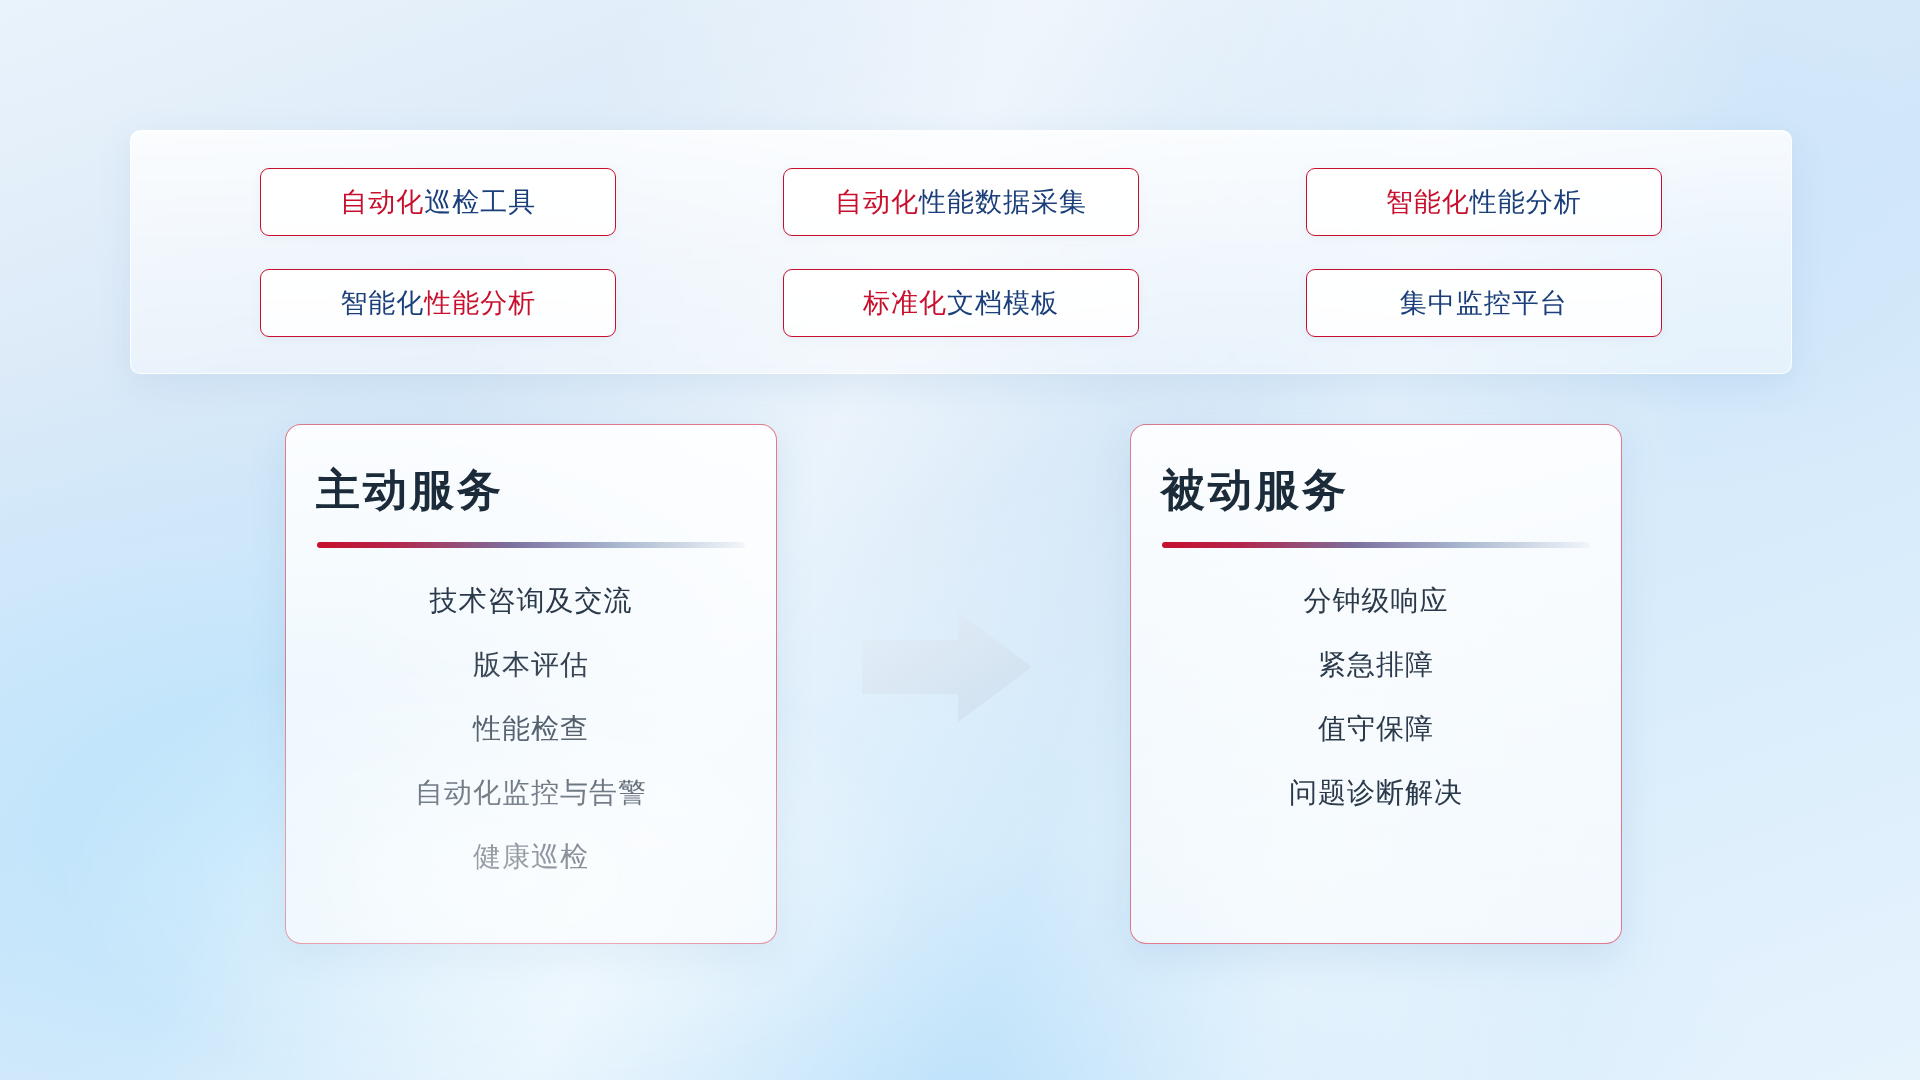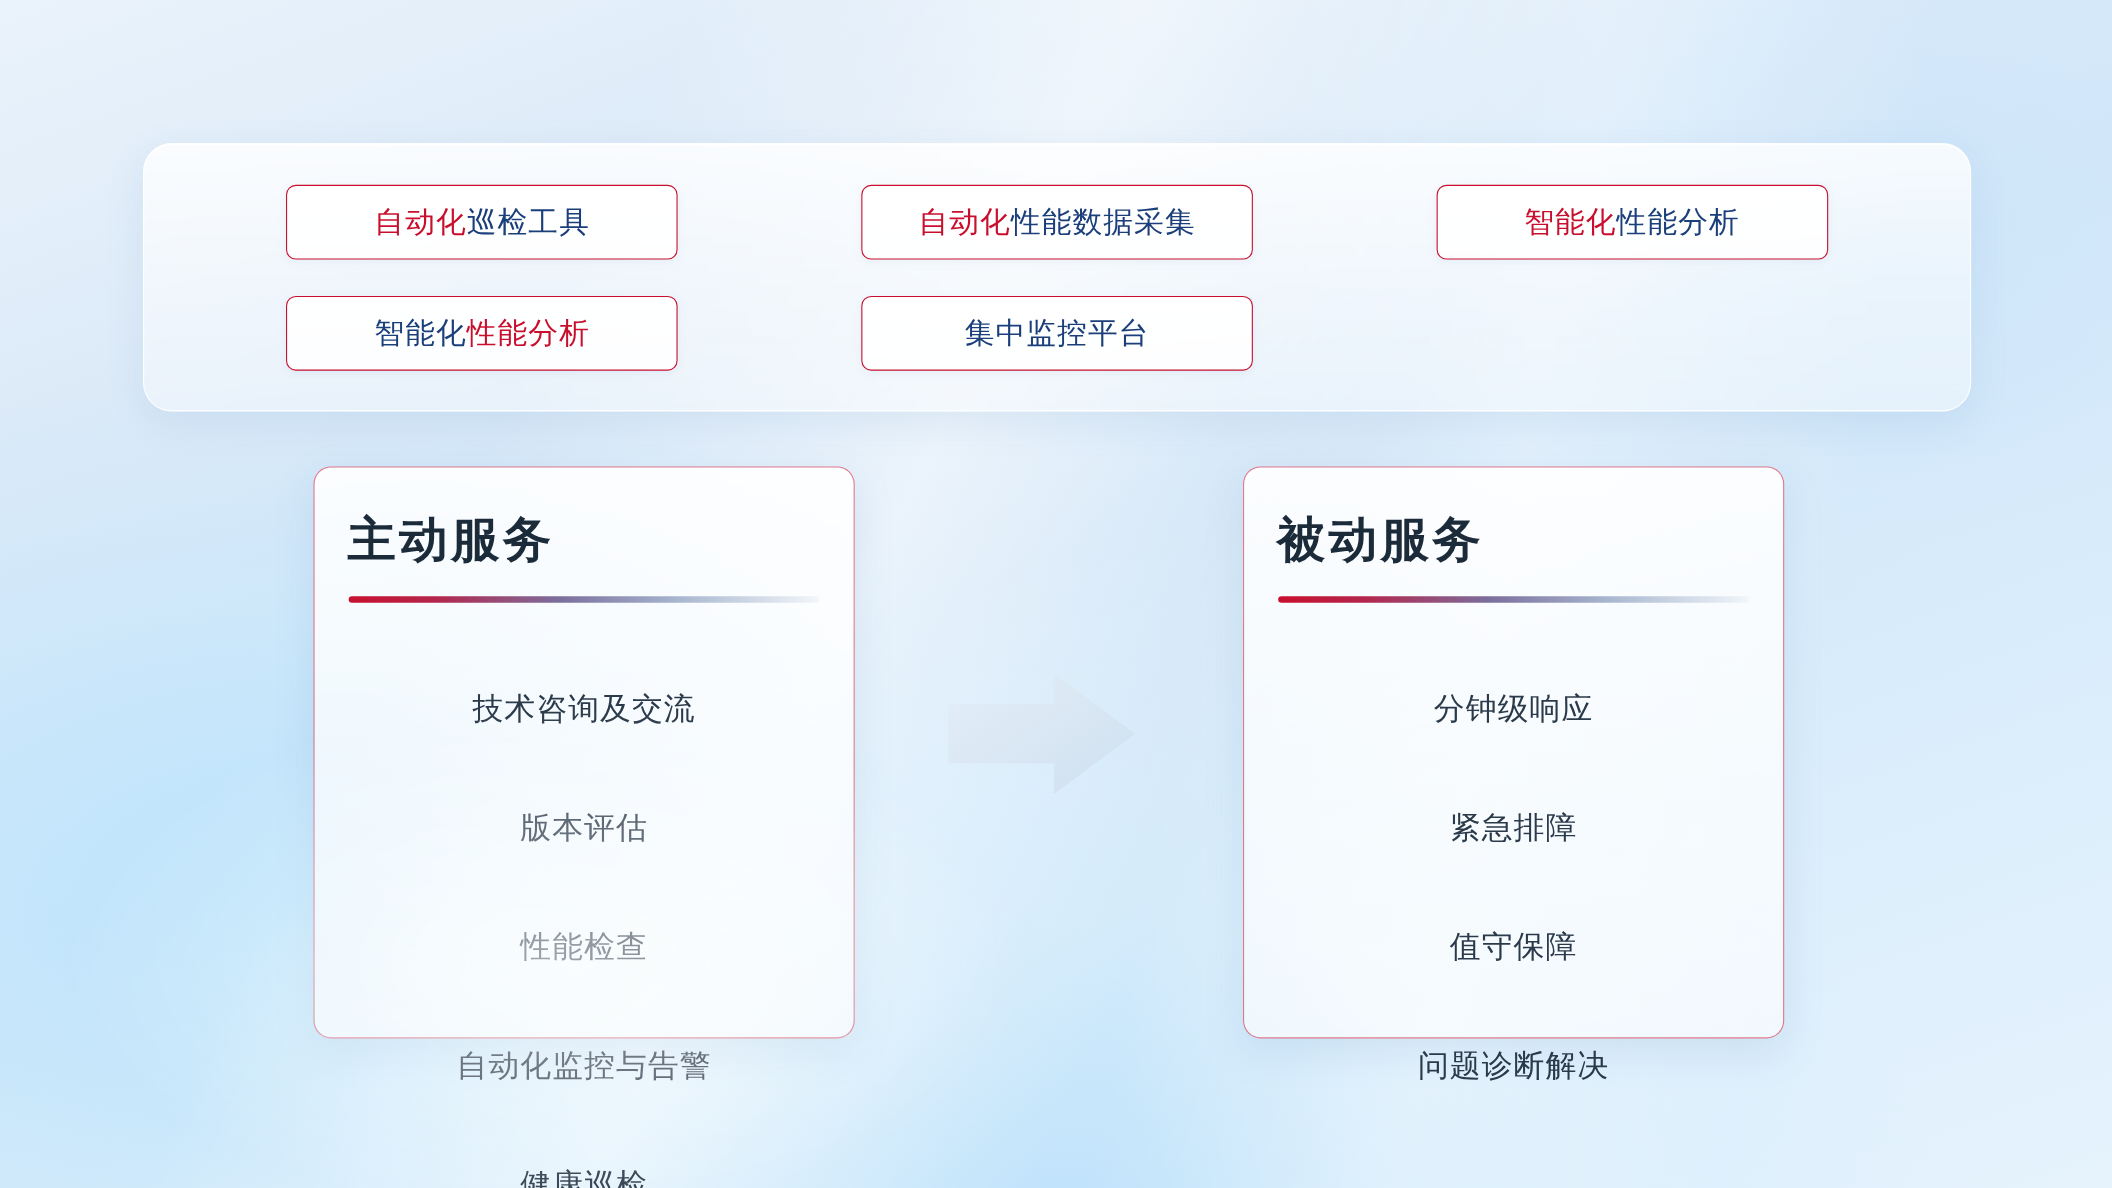--- a/index.html
+++ b/index.html
@@ -45,21 +45,21 @@
     pointer-events: none;
   }
 
   
   .top-panel {
     position: absolute;
     left: 130px;
     top: 130px;
     width: 1662px;
     height: 244px;
-    border-radius: 26px;
+    border-radius: 10px;
     background: linear-gradient(180deg, rgba(255,255,255,0.82) 0%, rgba(255,255,255,0.55) 55%, rgba(255,255,255,0.42) 100%);
     border: 1px solid rgba(255,255,255,0.85);
     box-shadow: 0 10px 34px rgba(90,140,190,0.12), inset 0 1px 0 rgba(255,255,255,0.9);
     backdrop-filter: blur(2px);
     box-sizing: border-box;
     display: grid;
     grid-template-columns: repeat(3, 1fr);
     grid-template-rows: repeat(2, 1fr);
     align-items: center;
     justify-items: center;
@@ -118,21 +118,20 @@
     margin-top: 34px;
     display: flex;
     flex-direction: column;
     gap: 26px;
   }
   .card-item {
     text-align: center;
     font-size: 28px;
     color: #2b3a4a;
     letter-spacing: 1px;
-    margin-top: 44px;
   }
 
   
   .arrow {
     position: absolute;
     left: 862px;
     top: 612px;
     width: 170px;
     height: 110px;
     opacity: 0.95;
@@ -158,20 +157,24 @@
     <div class="tag">
       <span class="seg-red">智能化</span>
         <span class="seg-blue">性能分析</span>
     </div>
 
     <div class="tag">
       <span class="seg-blue">智能化</span>
         <span class="seg-red">性能分析</span>
     </div>
 
+    <div class="tag">
+      <span class="seg-red">标准化</span>
+        <span class="seg-blue">文档模板</span>
+    </div>
 
     <div class="tag">
       <span class="seg-blue">集中</span>
         <span class="seg-blue">监控平台</span>
     </div>
 
   </div>
 
   <div class="card left">
     <div class="card-title">主动服务</div>

